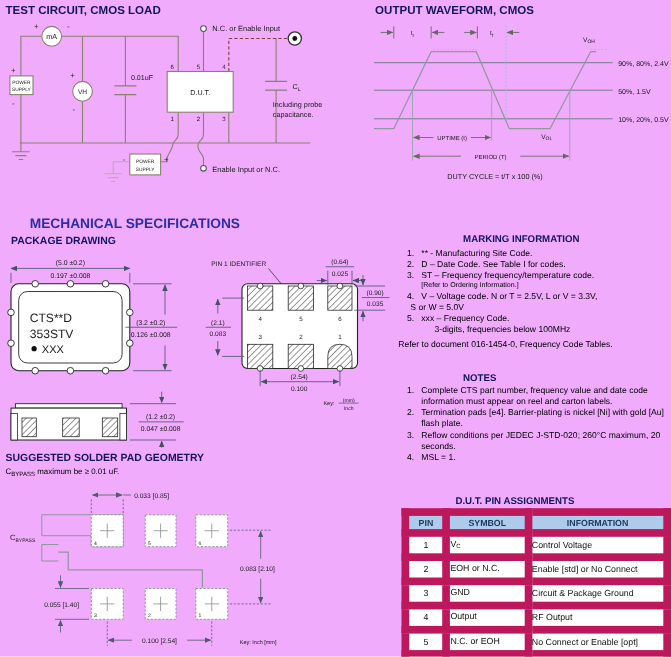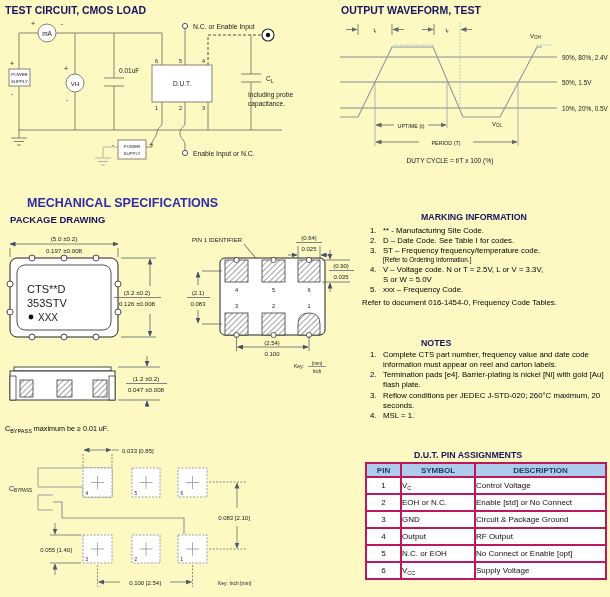--- a/index.html
+++ b/index.html
@@ -1,33 +1,33 @@
 <!DOCTYPE html>
 <html><head>
 <meta charset="utf-8">
 <style>
   html,body{margin:0;padding:0;background:#fff;}
-  .page{position:relative;width:610px;height:597px;background:#fef9c3;overflow:hidden;
+  .page{position:relative;width:610px;height:597px;background:#f0abfc;overflow:hidden;
         font-family:"Liberation Sans",sans-serif;color:#111;}
   .abs{position:absolute;}
   .hd{font-weight:bold;color:#14145e;white-space:nowrap;}
   .hd-lg{font-size:10.5px;}
   .hd-mech{font-size:12.5px;color:#2d2da8;}
   .hd-sub{font-size:9.5px;}
   .hd-sm{font-size:8.8px;padding-left:47px;}
   svg text{font-family:"Liberation Sans",sans-serif;fill:#1a1a1a;}
   .list{font-size:7.8px;line-height:1.3;color:#000;}
   .li{display:flex;}
   .li .n{flex:0 0 13px;}
   .li .t{flex:1;}
   .sub-note{font-size:6.4px;margin-left:13px;}
   .sub-ind{margin-left:25px;}
   .footer-line{margin-top:3px;}
   table.pins{border-collapse:collapse;font-size:8px;table-layout:fixed;}
-  table.pins th,table.pins td{border:2px solid #be185d;padding:0;}
+  table.pins th,table.pins td{border:7px solid #be185d;padding:0;}
   table.pins{border:2px solid #000;}
   table.pins th{background:#aecbeb;color:#17375e;font-weight:bold;height:12px;}
   table.pins td{height:15px;background:#fff;}
   .c-pin{width:33px;text-align:center;}
   .c-sym{width:72px;}
   .c-desc{width:129px;}
   td.c-sym{padding-left:12px;}
   td.c-desc{padding-left:14px;}
   sub.s{font-size:5.5px;vertical-align:-1.5px;}
   .notewrap{font-size:7.2px;color:#000;}
@@ -127,21 +127,21 @@
       <text x="114" y="131" font-size="7" text-anchor="end">-</text>
       <text x="149" y="131" font-size="7">+</text>
     </g>
 
     <g>
       <circle cx="185" cy="137" r="2.6" fill="#fff" stroke="#555"></circle>
       <text x="193" y="140" font-size="6.8">Enable Input or N.C.</text>
     </g>
   </svg>
 
-  <div class="abs hd hd-lg" style="left:341px;top:4px;">OUTPUT WAVEFORM, TEST</div>
+  <div class="abs hd hd-lg" style="left:341px;top:4px;">OUTPUT WAVEFORM, CMOS</div>
 
   <svg class="abs" style="left:336px;top:20px;" width="274" height="152" viewBox="0 0 274 152">
     <defs>
       <marker id="aW" markerUnits="userSpaceOnUse" markerWidth="6" markerHeight="5" refX="5.5" refY="2.5" orient="auto-start-reverse">
         <path d="M0,0 L6,2.5 L0,5 Z" fill="#666"></path>
       </marker>
     </defs>
 
     <g stroke="#757d88" stroke-width="0.9">
       <line x1="4" y1="37" x2="221" y2="37"></line>
@@ -336,20 +336,21 @@
       <text x="272" y="116.5" font-size="6" text-anchor="middle">(2.54)</text>
       <text x="272" y="127.5" font-size="6" text-anchor="middle">0.100</text>
 
       <text x="294" y="140" font-size="5">Key:</text>
       <text x="317" y="137" font-size="4.6" text-anchor="middle">(mm)</text>
       <line x1="308" y1="138.5" x2="326" y2="138.5" stroke="#445066" stroke-width="0.6"></line>
       <text x="317" y="144.5" font-size="4.6" text-anchor="middle">Inch</text>
     </g>
   </svg>
 
+  <div class="abs hd hd-sub" style="left:5px;top:411px;">SUGGESTED SOLDER PAD GEOMETRY</div>
   <div class="abs notewrap" style="left:5px;top:424px;"><span>C</span><sub class="s">BYPASS</sub><span> maximum be ≥ 0.01 uF.</span></div>
 
   <svg class="abs" style="left:0;top:438px;" width="300" height="159" viewBox="0 0 300 159">
     <defs>
       <marker id="aS" markerUnits="userSpaceOnUse" markerWidth="6" markerHeight="5" refX="5.5" refY="2.5" orient="auto-start-reverse">
         <path d="M0,0 L6,2.5 L0,5 Z" fill="#51596b"></path>
       </marker>
     </defs>
 
     <g stroke="#8f959c" fill="none">
@@ -432,25 +433,26 @@
     </div>
     <div class="li">
       <span class="n">3.</span>
       <span class="t">ST – Frequency frequency/temperature code.</span>
     </div>
     <div class="sub-note">[Refer to Ordering Information.]</div>
     <div class="li">
       <span class="n">4.</span>
       <span class="t">V – Voltage code.  N or T = 2.5V, L or V = 3.3V,</span>
     </div>
-    <div style="margin-left:13px;">S or W = 5.0V</div>
+    <div style="margin-left:3px;">S or W = 5.0V</div>
     <div class="li">
       <span class="n">5.</span>
       <span class="t">xxx – Frequency Code.</span>
     </div>
+    <div class="sub-ind">3-digits, frequencies below 100MHz</div>
     <div class="footer-line" style="margin-left:-8px;">Refer to document 016-1454-0, Frequency Code Tables.</div>
   </div>
 
   <div class="abs hd hd-sm" style="left:374px;top:338px;">NOTES</div>
   <div class="abs list" style="left:370px;top:350px;width:238px;">
     <div class="li">
       <span class="n">1.</span>
       <span class="t">Complete CTS part number, frequency value and date code information must appear on reel and carton labels.</span>
     </div>
     <div class="li">
@@ -471,21 +473,21 @@
   <table class="pins abs" style="left:365px;top:462px;">
     <colgroup>
         <col class="c-pin">
         <col class="c-sym">
         <col class="c-desc">
       </colgroup>
     <tbody>
         <tr>
       <th class="c-pin">PIN</th>
       <th class="c-sym" style="text-align:center;">SYMBOL</th>
-      <th class="c-desc" style="text-align:center;">DESCRIPTION</th>
+      <th class="c-desc" style="text-align:center;">INFORMATION</th>
     </tr>
     <tr>
       <td class="c-pin">1</td>
       <td class="c-sym"><span>V</span><sub class="s">C</sub></td>
       <td class="c-desc">Control Voltage</td>
     </tr>
     <tr>
       <td class="c-pin">2</td>
       <td class="c-sym"><span>EOH or N.C.</span><sub class="s"></sub></td>
       <td class="c-desc">Enable [std] or No Connect</td>

